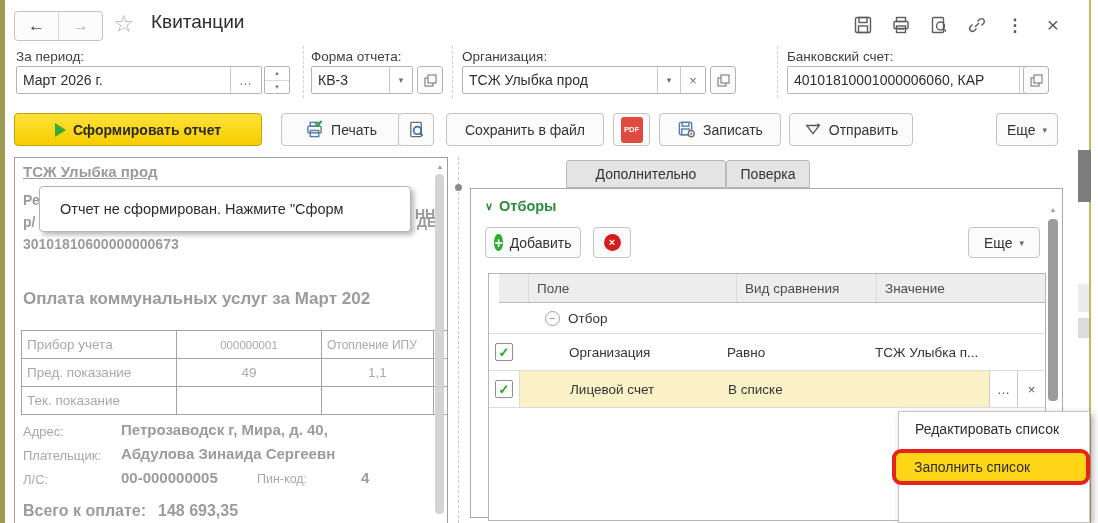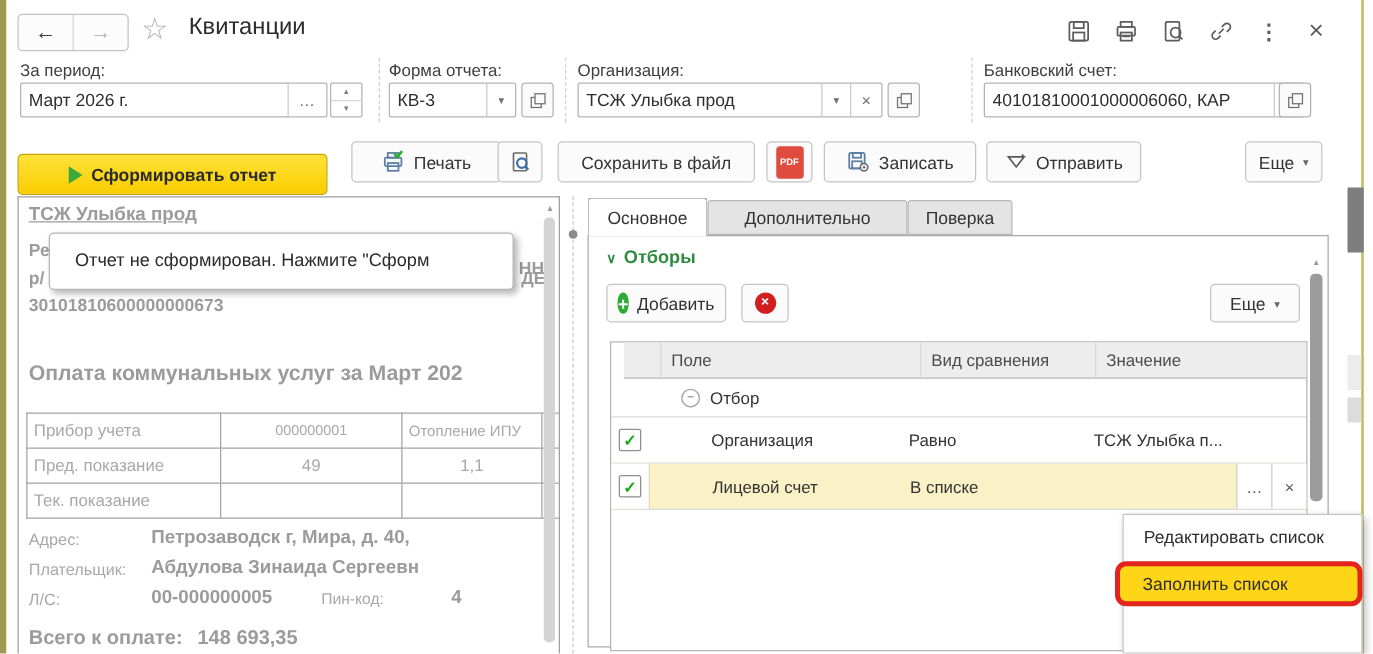--- a/index.html
+++ b/index.html
@@ -27,21 +27,21 @@
   .seg{display:flex;align-items:center;justify-content:center;border-left:1px solid #c9c9c9;color:#6f6f6f;cursor:pointer;background:#fff;}
   .seg.dd{width:22px;font-size:9px;}
   .seg.clr{width:24px;font-size:13px;}
   .seg.dots{width:30px;font-size:13px;letter-spacing:1px;}
   .spinner{display:flex;flex-direction:column;border:1px solid #b3b3b3;border-radius:2px;background:#fff;width:26px;height:28px;}
   .spinner span{flex:1;display:flex;align-items:center;justify-content:center;font-size:7px;color:#7a7a7a;cursor:pointer;}
   .spinner span:first-child{border-bottom:1px solid #d8d8d8;}
   .choosebtn{width:26px;height:28px;border:1px solid #b3b3b3;border-radius:3px;background:#fbfbfb;display:flex;align-items:center;justify-content:center;cursor:pointer;}
   
   .btn{height:33px;border:1px solid #c3c3c3;border-radius:4px;background:#fbfbfb;display:flex;align-items:center;justify-content:center;gap:7px;font-size:14px;color:#333;cursor:pointer;padding:0 10px;}
-  .btn-primary{background:linear-gradient(#ffe13a,#f8ce00);border:1px solid #c7a300;font-weight:bold;color:#2b2b2b;margin-top:10px;}
+  .btn-primary{background:linear-gradient(#ffe13a,#f8ce00);border:1px solid #c7a300;font-weight:bold;color:#2b2b2b;}
   .play{width:0;height:0;border-left:11px solid #3aa93a;border-top:7px solid transparent;border-bottom:7px solid transparent;}
   .ddarrow{font-size:9px;color:#666;}
   .pdfic{width:22px;height:26px;background:#e04b3f;border-radius:3px;color:#fff;font-size:7.5px;font-weight:bold;display:flex;align-items:center;justify-content:center;}
   
   .panel-l{border:1px solid #9e9e9e;border-bottom:none;background:#fff;overflow:hidden;}
   .gray{color:#9b9b9b;}
   .gry2{color:#a8a8a8;}
   .tooltip{background:#fff;border:1px solid #b5b5b5;border-radius:4px;box-shadow:3px 3px 5px rgba(0,0,0,.28);display:flex;align-items:center;padding:0 20px;font-size:14.5px;color:#2a2a2a;z-index:5;}
   .mtable{border-collapse:collapse;table-layout:fixed;}
   .mtable td{border:1px solid #a3a3a3;height:27px;padding:0 5px;font-size:13.5px;color:#a8a8a8;overflow:hidden;white-space:nowrap;}
@@ -295,23 +295,20 @@
     <div class="abs gray" style="left:8px;top:344px;font-weight:bold;font-size:16px;">Всего к оплате:</div>
     <div class="abs gray" style="left:143px;top:344px;font-weight:bold;font-size:16px;">148 693,35</div>
 
     <div class="abs sb-arrow" style="right:5px;top:4px;"><span>▴</span></div>
     <div class="abs sb-thumb" style="right:3px;top:16px;width:9px;height:340px;"></div>
   </div>
 
   <div class="abs" style="left:458px;top:157px;height:366px;border-left:1px dashed #c9c9c9;"></div>
   <div class="abs" style="left:455px;top:184px;width:7px;height:7px;border-radius:50%;background:#8a8a8a;"></div>
 
-  <div class="tab tab-active" style="left:470px;top:158px;width:96px;height:31px;">
-      <span>Основное</span>
-    </div>
   <div class="tab tab-idle" style="left:566px;top:160px;width:160px;height:28px;">
       <span>Дополнительно</span>
     </div>
   <div class="tab tab-idle" style="left:726px;top:160px;width:84px;height:28px;">
       <span>Поверка</span>
     </div>
 
   <div class="abs panel-r" style="left:470px;top:188px;width:593px;height:330px;">
     <div class="abs grp-title" style="left:14px;top:9px;">
       <span class="chev">∨</span>

